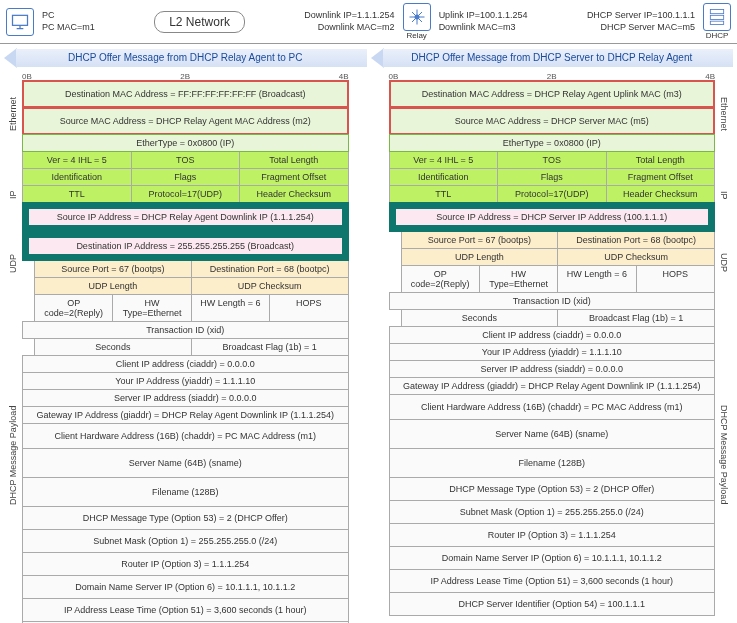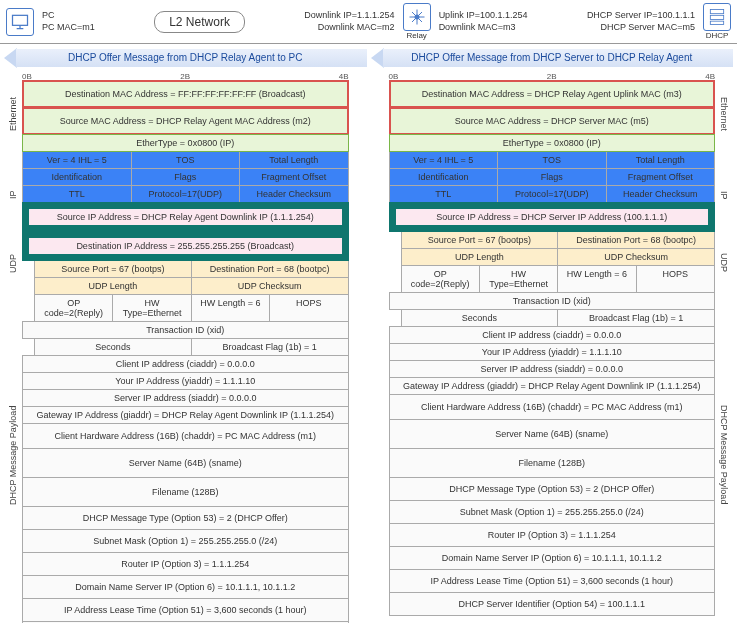--- a/index.html
+++ b/index.html
@@ -25,21 +25,21 @@
 .row.g{background:#e8f5d8;border-color:#7ab648}
 .row.g.hl{border:2px solid #d9534f}
 .row.p{background:#fce8f0}
 .row.p.hl{border:7px solid #0f766e}
 .row2{display:flex}
 .row2>div{flex:1;border:1px solid #aaa;padding:3px 2px;text-align:center;font-size:9px;margin:-1px 0 0 -1px}
 .row2>div:first-child{margin-left:12px}
 .row3{display:flex}
 .row3>div{flex:1;border:1px solid #aaa;padding:3px 2px;text-align:center;font-size:9px;margin:-1px 0 0 -1px}
 .row3>div:first-child{margin-left:0}
-.p3>div{background:#3b82f6}
+.p3>div{background:#bef264}
 .o2>div{background:#fdeecb}
 .pay>div,.pay2>div{background:#fafafa}
 </style>
 </head>
 <body>
 
 <div class="top">
  <div class="icon-box">
       <svg viewBox="0 0 24 24">
         <rect x="3" y="4" width="18" height="12" fill="none" stroke="#4a7bc8" stroke-width="1.5"></rect>

